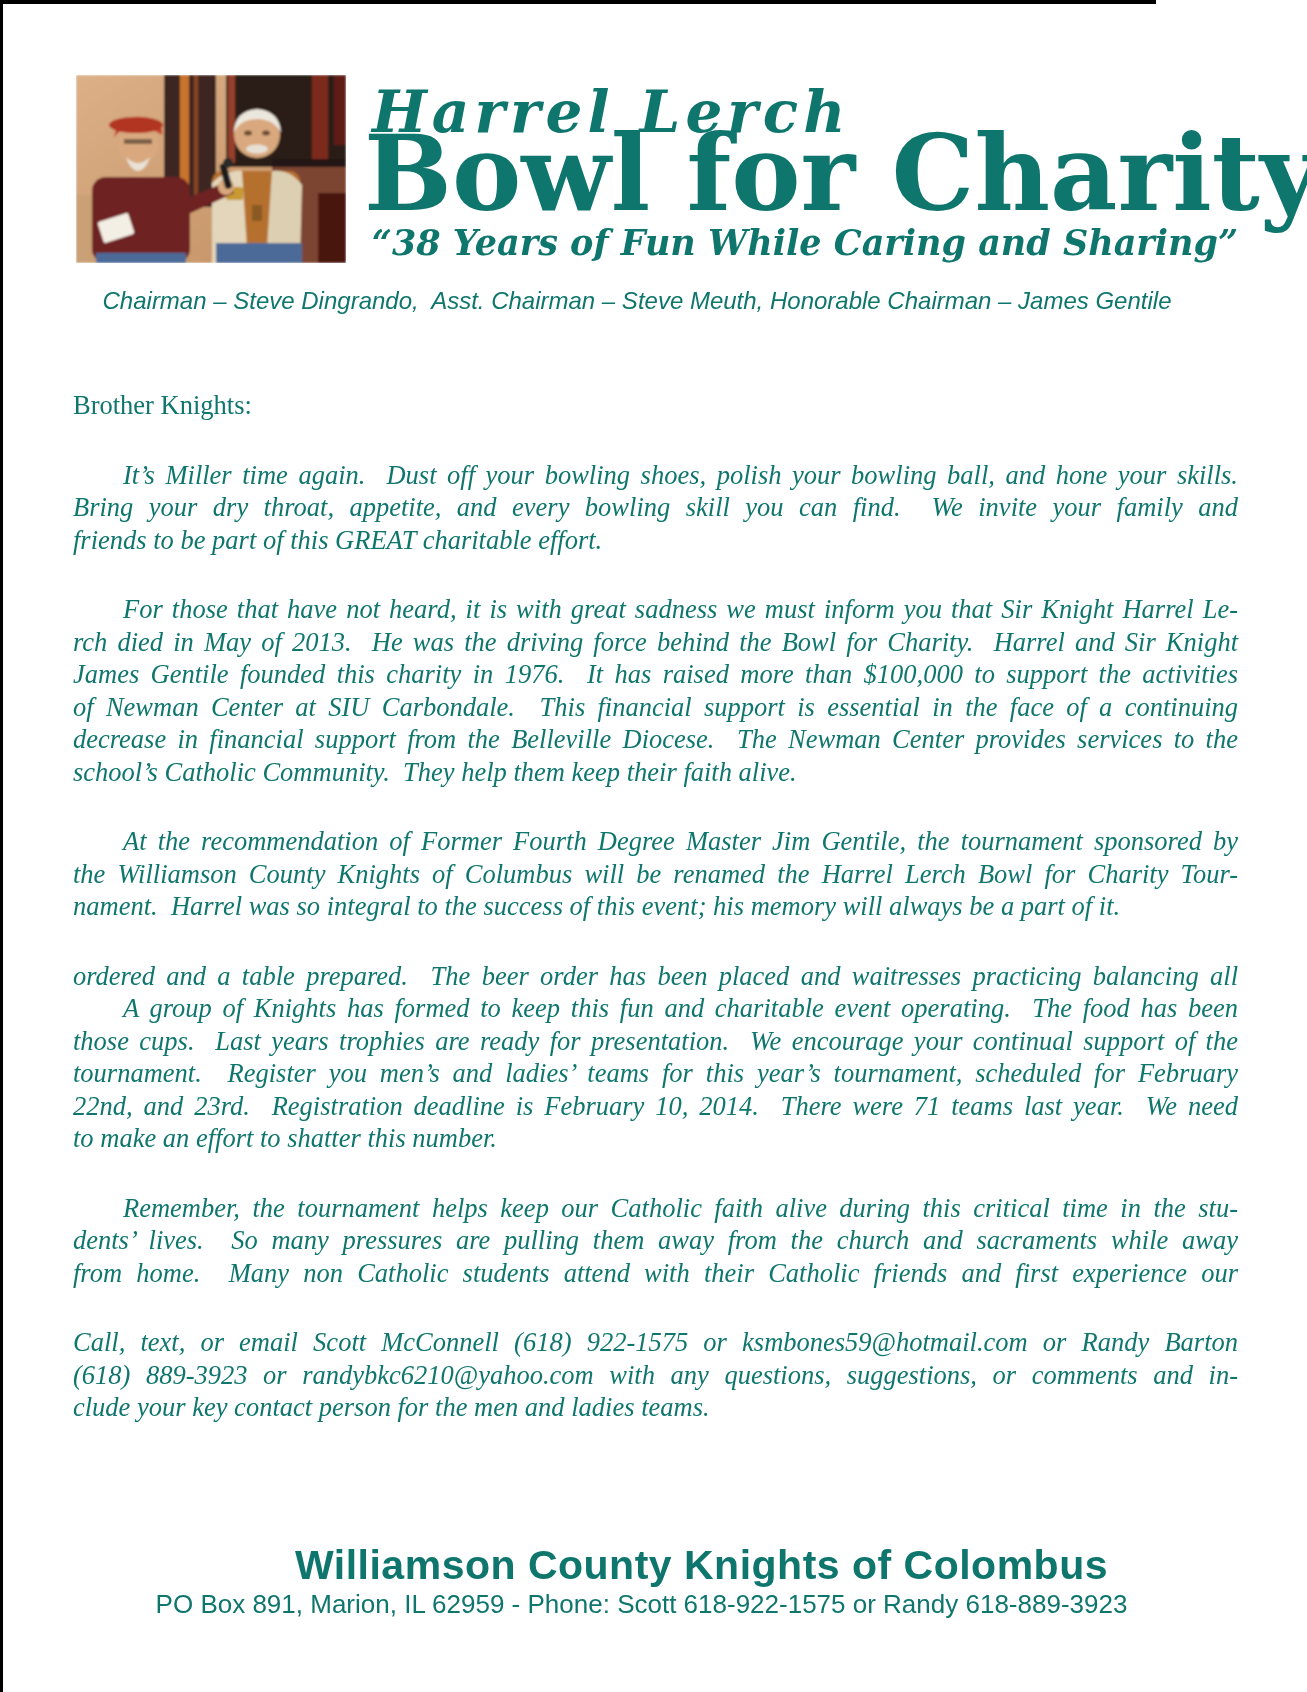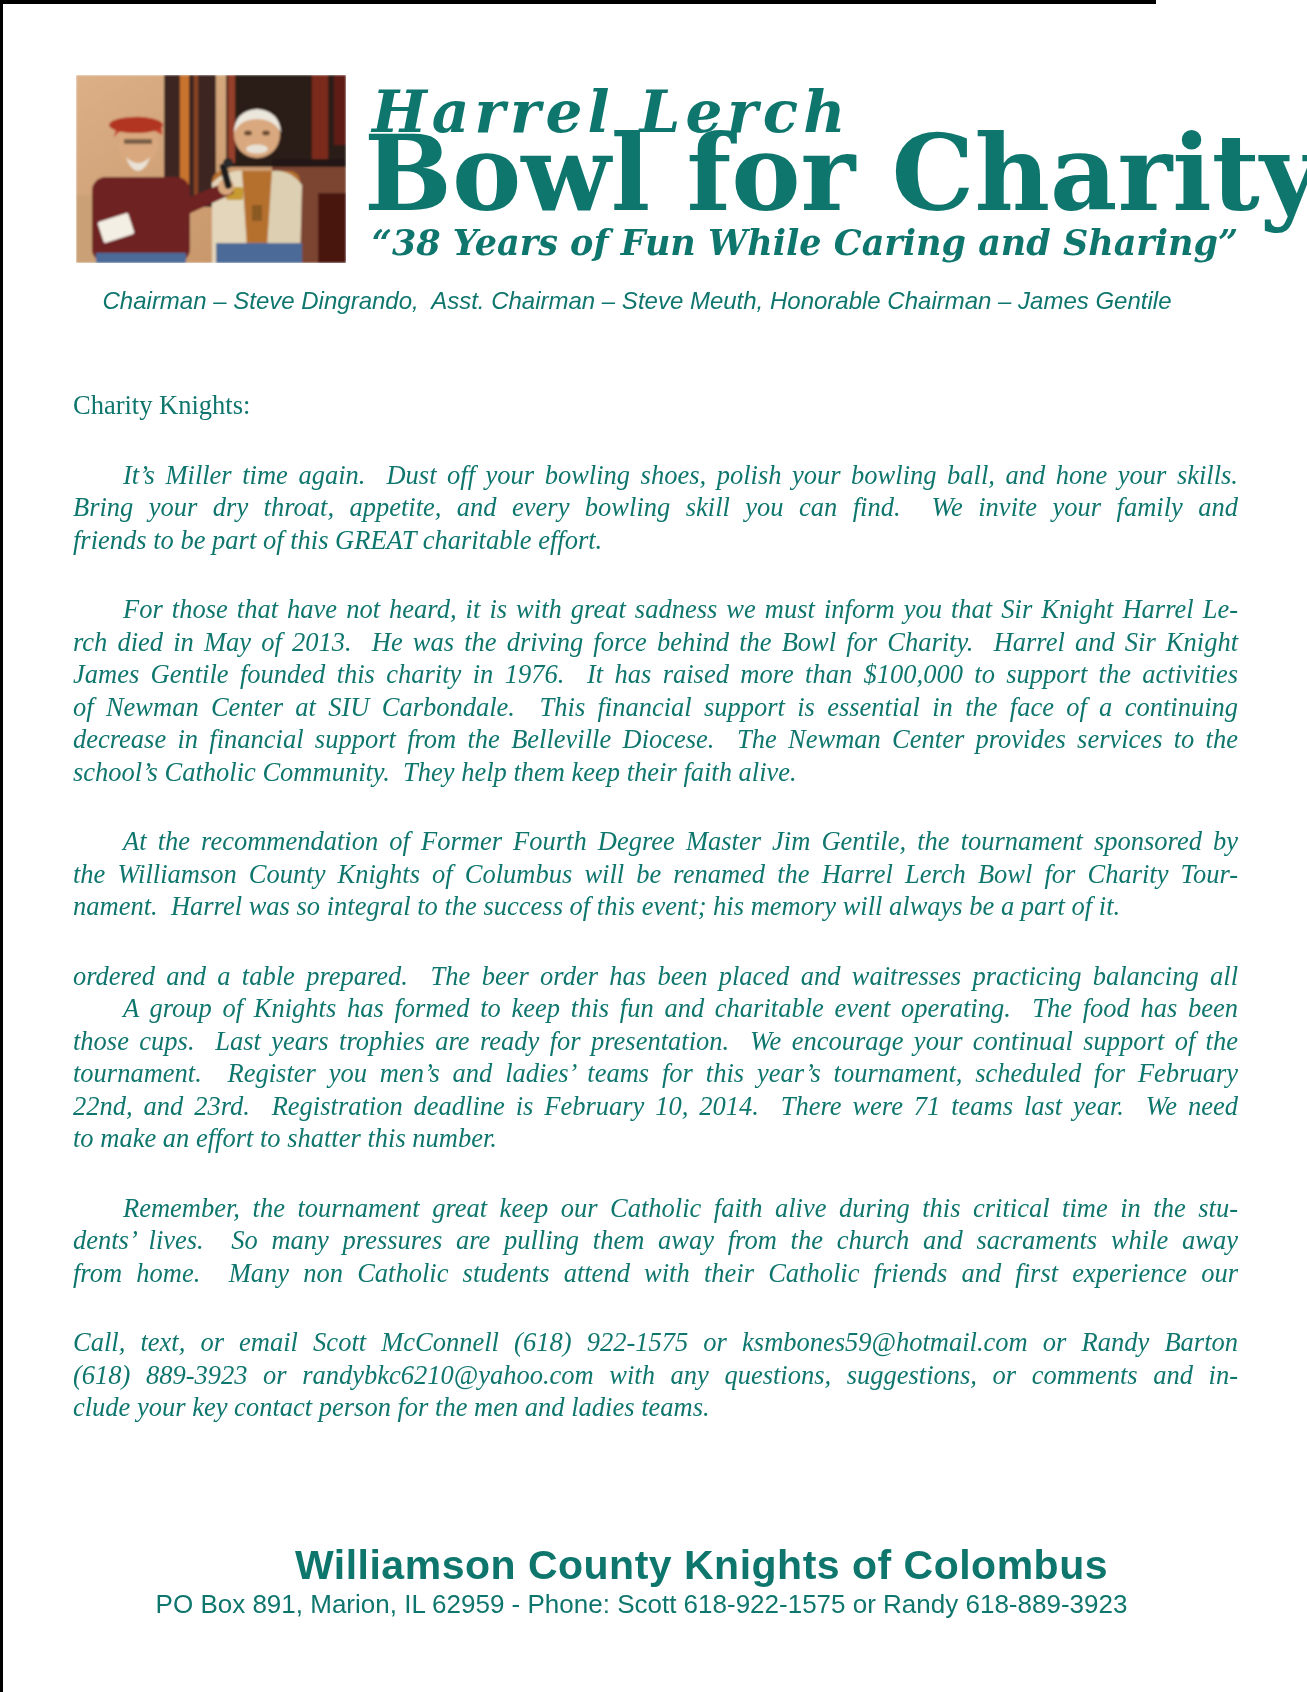--- a/index.html
+++ b/index.html
@@ -141,21 +141,21 @@
       </g>
     </svg>
   </div>
 
   <div class="title1">Harrel Lerch</div>
   <div class="title2">Bowl for Charity</div>
   <div class="tagline">“38 Years of Fun While Caring and Sharing”</div>
   <div class="chairman">Chairman – Steve Dingrando,  Asst. Chairman – Steve Meuth, Honorable Chairman – James Gentile</div>
 
   <div class="letter">
-    <div class="salutation">Charity Knights:</div>
+    <div class="salutation">Brother Knights:</div>
 
   <div class="paragraph">
         <div class="line indent">It’s Miller time again.  Dust off your bowling shoes, polish your bowling ball, and hone your skills.</div>
         <div class="line">Bring your dry throat, appetite, and every bowling skill you can find.  We invite your family and</div>
         <div class="line last">friends to be part of this GREAT charitable effort.</div>
       </div>
       <div class="paragraph">
         <div class="line indent">For those that have not heard, it is with great sadness we must inform you that Sir Knight Harrel Le-</div>
         <div class="line">rch died in May of 2013.  He was the driving force behind the Bowl for Charity.  Harrel and Sir Knight</div>
         <div class="line">James Gentile founded this charity in 1976.  It has raised more than $100,000 to support the activities</div>
@@ -170,21 +170,21 @@
       </div>
       <div class="paragraph">
         <div class="line">ordered and a table prepared.  The beer order has been placed and waitresses practicing balancing all</div>
         <div class="line indent">A group of Knights has formed to keep this fun and charitable event operating.  The food has been</div>
         <div class="line">those cups.  Last years trophies are ready for presentation.  We encourage your continual support of the</div>
         <div class="line">tournament.  Register you men’s and ladies’ teams for this year’s tournament, scheduled for February</div>
         <div class="line">22nd, and 23rd.  Registration deadline is February 10, 2014.  There were 71 teams last year.  We need</div>
         <div class="line last">to make an effort to shatter this number.</div>
       </div>
       <div class="paragraph">
-        <div class="line indent">Remember, the tournament great keep our Catholic faith alive during this critical time in the stu-</div>
+        <div class="line indent">Remember, the tournament helps keep our Catholic faith alive during this critical time in the stu-</div>
         <div class="line">dents’ lives.  So many pressures are pulling them away from the church and sacraments while away</div>
         <div class="line">from home.  Many non Catholic students attend with their Catholic friends and first experience our</div>
       </div>
       <div class="paragraph">
         <div class="line">Call, text, or email Scott McConnell (618) 922-1575 or ksmbones59@hotmail.com or Randy Barton</div>
         <div class="line">(618) 889-3923 or randybkc6210@yahoo.com with any questions, suggestions, or comments and in-</div>
         <div class="line last">clude your key contact person for the men and ladies teams.</div>
       </div>
     </div>
 

